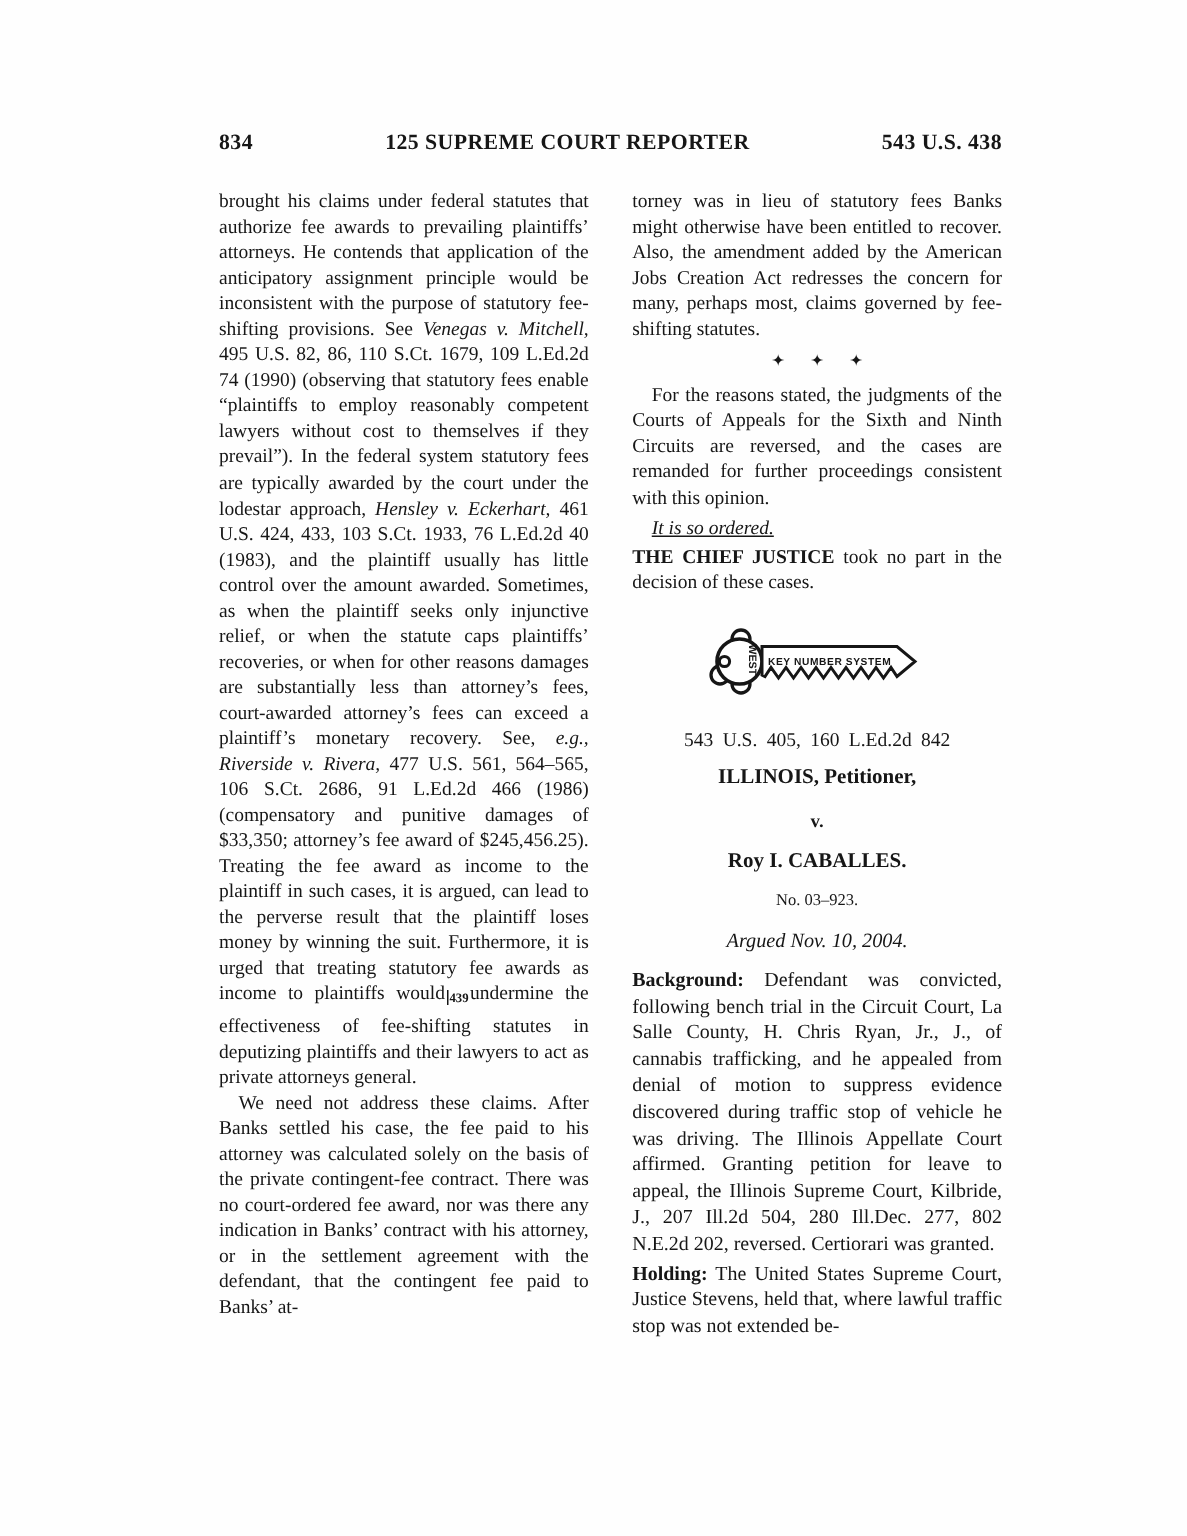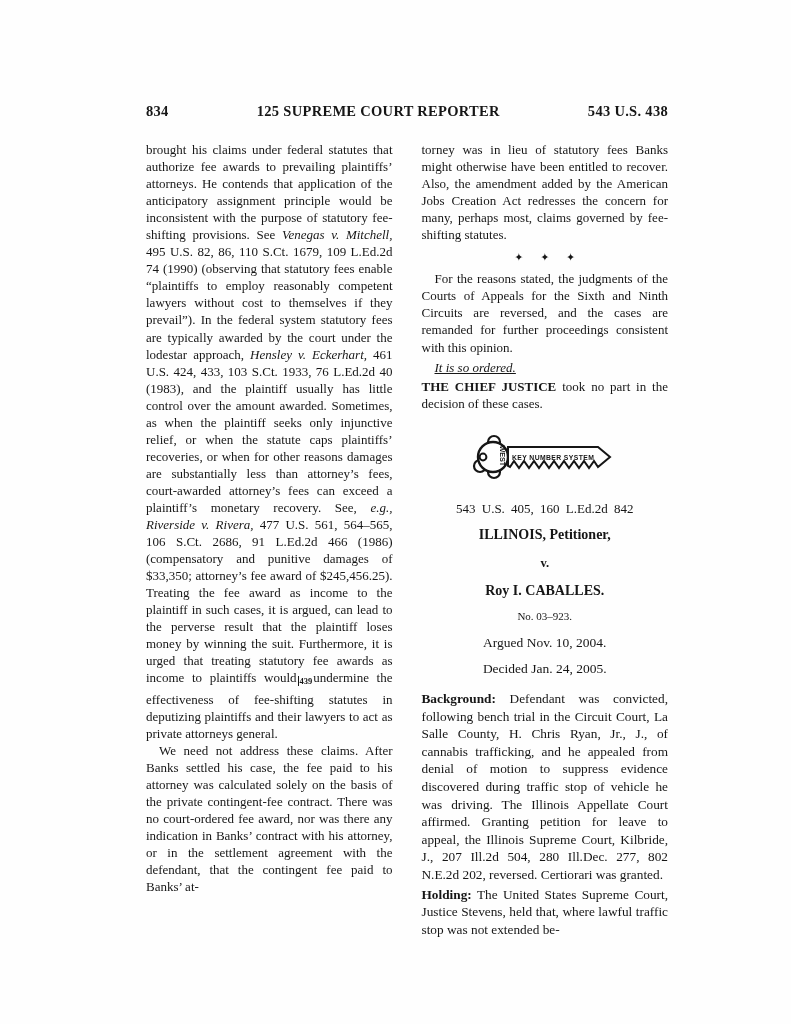--- a/index.html
+++ b/index.html
@@ -12,21 +12,21 @@
     width: 791px;
     height: 1024px;
     background: #fefefe;
     overflow: hidden;
     font-family: "Liberation Serif", "DejaVu Serif", serif;
     color: #161616;
   }
   .page {
     position: absolute;
     left: 146px;
-    top: 103px;
+    top: 87px;
     width: 522px;
   }
   .running-head {
     display: flex;
     justify-content: space-between;
     align-items: baseline;
     font-weight: bold;
     font-size: 14.5px;
     letter-spacing: 0.3px;
     white-space: nowrap;
@@ -71,21 +71,21 @@
     justify-content: center;
     margin: 20px 0 18px 0;
   }
   .caption { text-align: center; }
   .caption p { margin: 0 0 9px 0; }
   .caption .cite { font-size: 13px; word-spacing: 3px; }
   .caption .party { font-weight: bold; font-size: 14px; }
   .caption .party-top { margin-bottom: 12px; }
   .caption .vs { font-weight: bold; font-size: 12.5px; margin-bottom: 10px; }
   .caption .docket { font-weight: normal; font-size: 11px; }
-  .caption .date-line { font-size: 13.5px; }
+  .caption .date-line { font-size: 13.5px; font-style: italic; }
   .caption .decided { margin-bottom: 13px; }
   .syllabus p {
     font-size: 13.3px;
     line-height: 17.6px;
     text-align: justify;
     margin: 0 0 2px 0;
   }
   svg text {
     font-family: "Liberation Sans", "DejaVu Sans", sans-serif;
   }
@@ -133,21 +133,20 @@
           </svg>
         </div>
 
         <div class="caption">
           <p class="cite">543 U.S. 405, 160 L.Ed.2d 842</p>
           <p class="party party-top">ILLINOIS, Petitioner,</p>
           <p class="vs">v.</p>
           <p class="party">Roy I. CABALLES.</p>
           <p class="docket">No. 03–923.</p>
           <p class="date-line">Argued Nov. 10, 2004.</p>
-          <p class="date-line decided">Decided Jan. 24, 2005.</p>
         </div>
 
         <div class="syllabus">
           <p><span class="seg-b">Background:</span><span>  Defendant was convicted, following bench trial in the Circuit Court, La Salle County, H. Chris Ryan, Jr., J., of cannabis trafficking, and he appealed from denial of motion to suppress evidence discovered during traffic stop of vehicle he was driving. The Illinois Appellate Court affirmed. Granting petition for leave to appeal, the Illinois Supreme Court, Kilbride, J., 207 Ill.2d 504, 280 Ill.Dec. 277, 802 N.E.2d 202, reversed. Certiorari was granted.</span></p>
           <p><span class="seg-b">Holding:</span><span>  The United States Supreme Court, Justice Stevens, held that, where lawful traffic stop was not extended be-</span></p>
         </div>
       </div>
 
     </div>
   </div>

